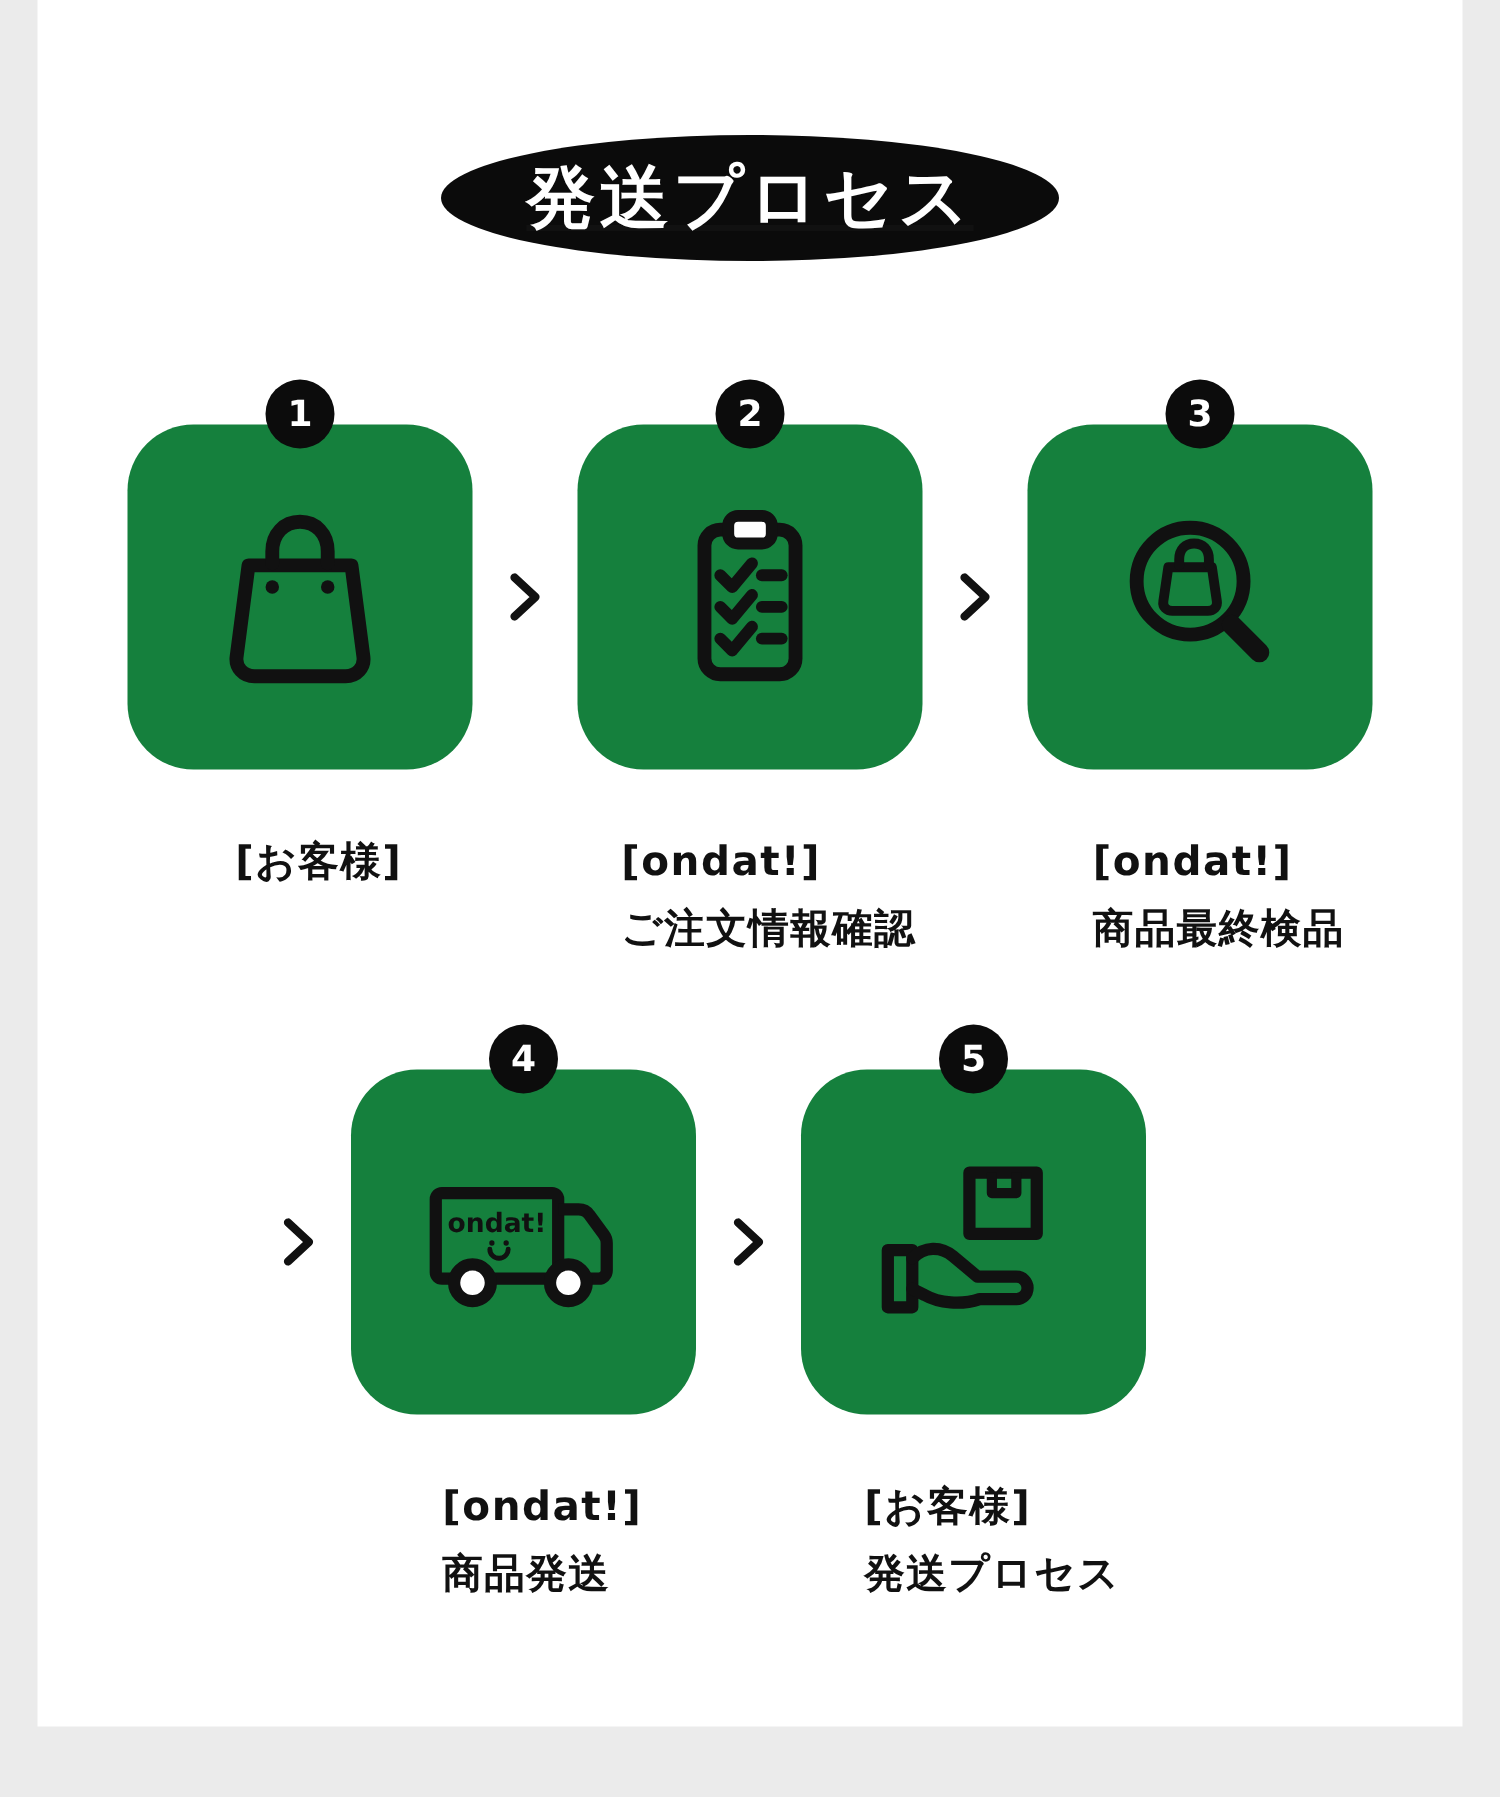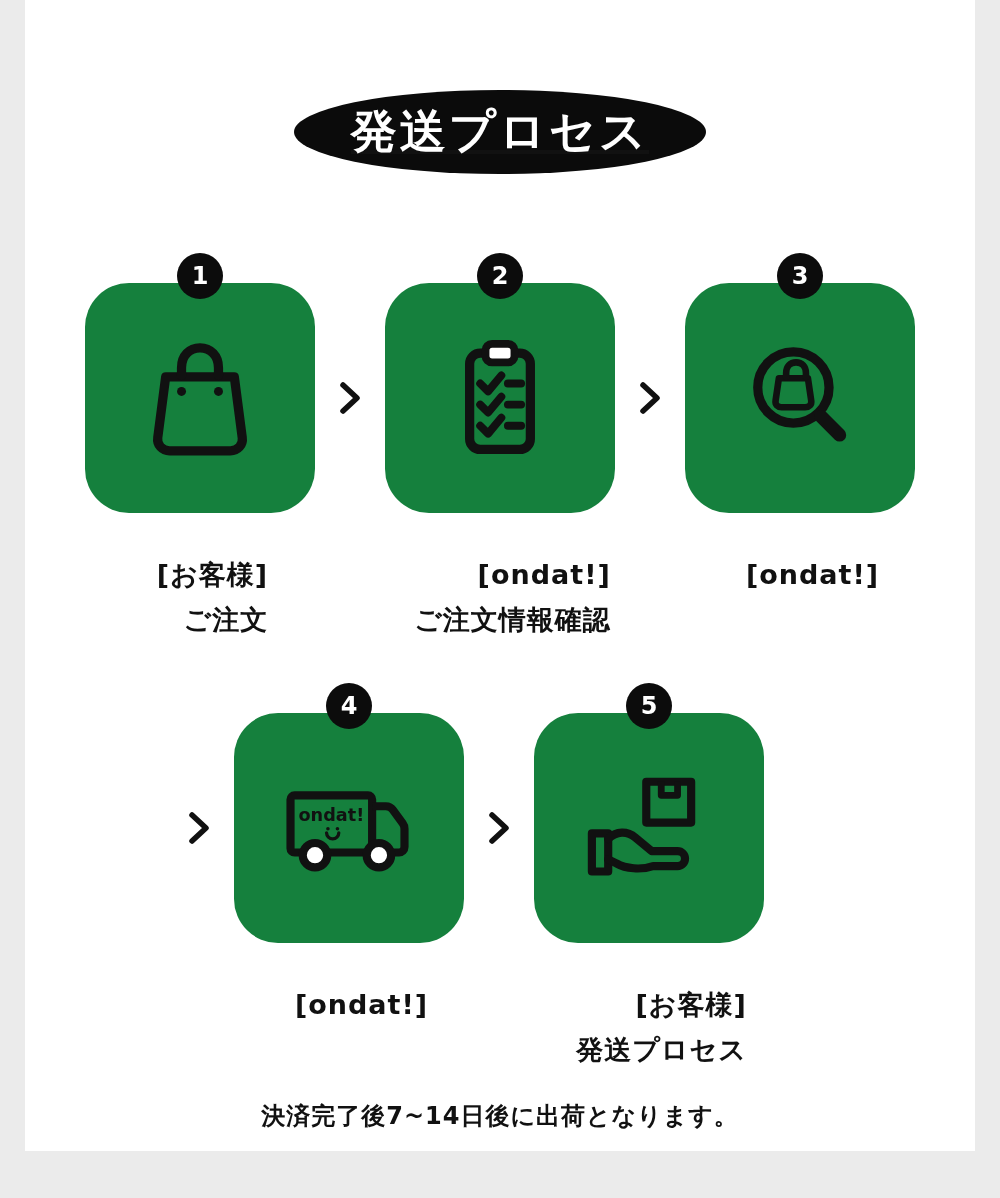--- a/index.html
+++ b/index.html
@@ -74,21 +74,21 @@
     width: 230px;
     height: 230px;
     border-radius: 44px;
     background: #15803d;
     display: flex;
     align-items: center;
     justify-content: center;
   }
   .label {
     margin-top: 40px;
-    text-align: right;
+    text-align: left;
     font-size: 27px;
     font-weight: bold;
     line-height: 1.65;
     letter-spacing: 1px;
     white-space: nowrap;
     margin-left: 25px;
   }
   .sep {
     width: 50px;
     display: flex;
@@ -126,21 +126,20 @@
         <div class="card">
           <svg width="132" height="132" viewBox="0 0 100 100">
             <path d="M24 34 h52 l6 46 c0.8 5.6 -3.4 10 -9 10 h-46 c-5.6 0 -9.8 -4.4 -9 -10 z" fill="none" stroke="#111" stroke-width="7" stroke-linejoin="round"></path>
             <path d="M36 33 v-6 c0 -9 6 -15 14 -15 s14 6 14 15 v6" fill="none" stroke="#111" stroke-width="7" stroke-linecap="round"></path>
             <circle cx="36" cy="45" r="3.4" fill="#111"></circle>
             <circle cx="64" cy="45" r="3.4" fill="#111"></circle>
           </svg>
         </div>
         <div class="label">
           <div>[お客様]</div>
-          <div>ご注文</div>
         </div>
       </div>
 
       <div class="sep">
         <svg width="24" height="36" viewBox="0 0 24 36">
           <polyline points="5,5 19,18 5,31" fill="none" stroke="#111" stroke-width="5.5" stroke-linecap="round" stroke-linejoin="round"></polyline>
         </svg>
       </div>
 
       <div class="step">
@@ -178,20 +177,21 @@
         <div class="card">
           <svg width="132" height="132" viewBox="0 0 100 100">
             <circle cx="45" cy="42" r="27" fill="none" stroke="#111" stroke-width="7"></circle>
             <line x1="66" y1="64" x2="80" y2="78" stroke="#111" stroke-width="10" stroke-linecap="round"></line>
             <path d="M34 35 h22 l2.5 17 c0.5 3 -1.6 5 -4.6 5 h-17.8 c-3 0 -5.1 -2 -4.6 -5 z" fill="none" stroke="#111" stroke-width="5" stroke-linejoin="round"></path>
             <path d="M39.5 34 v-3 c0 -5 3 -8 7.5 -8 s7.5 3 7.5 8 v3" fill="none" stroke="#111" stroke-width="5" stroke-linecap="round"></path>
           </svg>
         </div>
         <div class="label">
           <div>[ondat!]</div>
+          <div>商品最終検品</div>
         </div>
       </div>
 
     </div>
 
     <div class="row row2">
 
       <div class="sep">
         <svg width="24" height="36" viewBox="0 0 24 36">
           <polyline points="5,5 19,18 5,31" fill="none" stroke="#111" stroke-width="5.5" stroke-linecap="round" stroke-linejoin="round"></polyline>
@@ -209,20 +209,21 @@
             <text x="37" y="45" text-anchor="middle" font-size="13" font-weight="bold" fill="#111">ondat!</text>
             <circle cx="34.5" cy="50.5" r="1.3" fill="#111"></circle>
             <circle cx="41.5" cy="50.5" r="1.3" fill="#111"></circle>
             <path d="M33.5 53.5 a4.5 4.5 0 0 0 9 0" fill="none" stroke="#111" stroke-width="2.4" stroke-linecap="round"></path>
             <circle cx="25" cy="70" r="9" fill="#ffffff" stroke="#111" stroke-width="6"></circle>
             <circle cx="72" cy="70" r="9" fill="#ffffff" stroke="#111" stroke-width="6"></circle>
           </svg>
         </div>
         <div class="label">
           <div>[ondat!]</div>
+          <div>商品発送</div>
         </div>
       </div>
 
       <div class="sep">
         <svg width="24" height="36" viewBox="0 0 24 36">
           <polyline points="5,5 19,18 5,31" fill="none" stroke="#111" stroke-width="5.5" stroke-linecap="round" stroke-linejoin="round"></polyline>
         </svg>
       </div>
 
       <div class="step">
@@ -238,16 +239,15 @@
           </svg>
         </div>
         <div class="label">
           <div>[お客様]</div>
           <div>発送プロセス</div>
         </div>
       </div>
 
     </div>
 
-    <div class="footer-note">決済完了後7~14日後に出荷となります。</div>
 
   </div>
 </div>
 
 </body></html>

